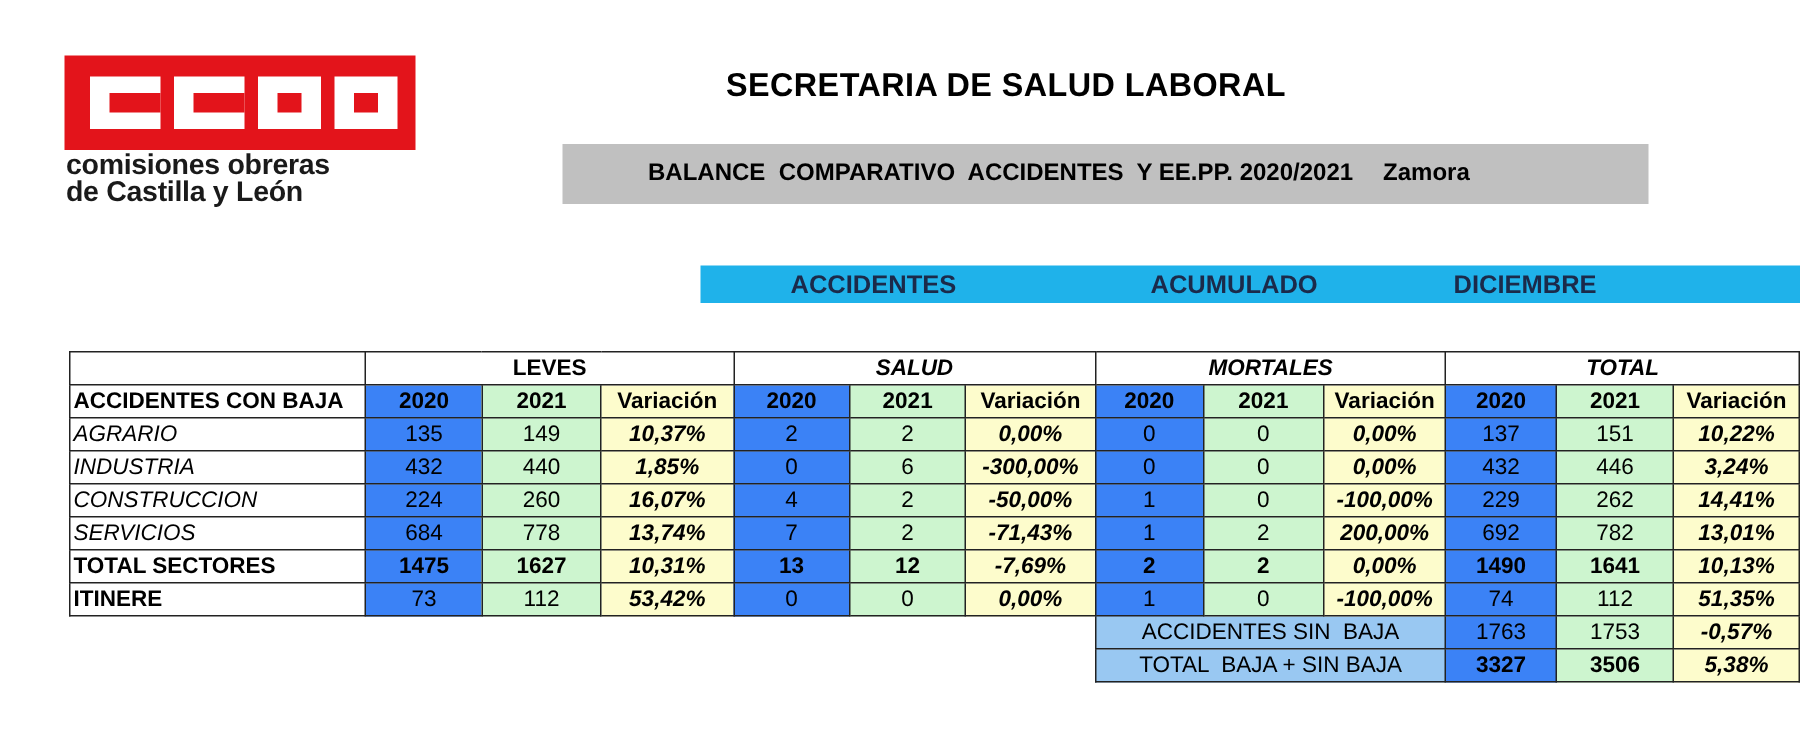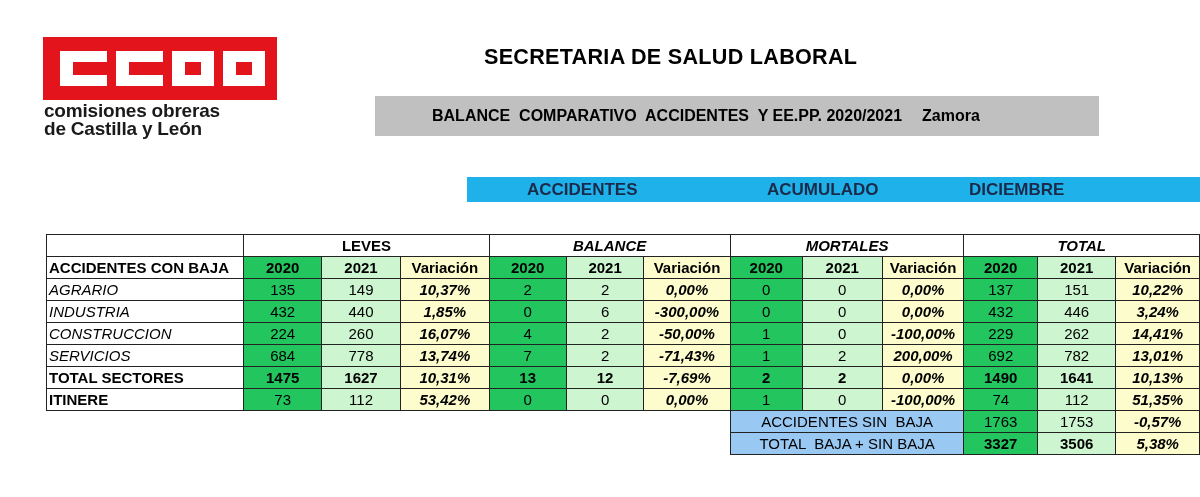--- a/index.html
+++ b/index.html
@@ -12,21 +12,21 @@
   .logo-text { position: absolute; left: 44px; font-weight: bold; font-size: 19px; line-height: 19px; color: #1a1a1a; letter-spacing: -0.2px; }
 
   .main-title { position: absolute; left: 484px; top: 44px; font-size: 22px; font-weight: bold; letter-spacing: 0.3px; transform: scaleX(0.98); transform-origin: left; }
   .subtitle-bar { position: absolute; left: 375px; top: 96px; width: 724px; height: 40px; background: #c0c0c0; display: flex; align-items: center; }
   .subtitle-bar span { font-size: 16px; font-weight: bold; }
   .blue-bar { position: absolute; left: 467px; top: 177px; width: 752px; height: 25px; background: #1fb2ea; padding-left: 20px; }
   .blue-bar span { position: absolute; top: 3px; font-size: 17px; font-weight: bold; color: #1b2a4a; }
 
   table.stats { position: absolute; left: 15px; top: 234px; border-collapse: collapse; table-layout: fixed; margin-left: 31px; }
   table.stats td { border: 1.5px solid #222; height: 22px; font-size: 15px; text-align: center; padding: 0 2px; white-space: nowrap; }
-  .c-o { background: #22c55e; }
+  .c-o { background: #3b82f6; }
   .c-g { background: #cdf5cf; }
   .c-y { background: #fdfccc; font-weight: bold; font-style: italic; }
   .hdr { background: #fff; font-weight: bold; font-size: 15.5px; }
   .it { font-style: italic; }
   .lbl { text-align: left !important; font-size: 16px; }
   .bold { font-weight: bold; }
   .nob { border: none !important; background: transparent; }
   .blue-lbl { background: #99c8f2; font-weight: normal; font-size: 15.5px; }
   .dbl { border: 3px double #222 !important; }
 </style>
@@ -74,21 +74,21 @@
       <col style="width:81px">
       <col style="width:82px">
     <col style="width:75px">
       <col style="width:80px">
       <col style="width:84px">
   </colgroup>
   <tbody>
       <tr>
     <td class="hdr"></td>
     <td class="hdr" colspan="3">LEVES</td>
-    <td class="hdr it" colspan="3">BALANCE</td>
+    <td class="hdr it" colspan="3">SALUD</td>
     <td class="hdr it" colspan="3">MORTALES</td>
     <td class="hdr it" colspan="3">TOTAL</td>
   </tr>
   <tr>
     <td class="lbl bold">ACCIDENTES CON BAJA</td>
     <td class="c-o bold">2020</td>
     <td class="c-g bold">2021</td>
     <td class="c-y bold" style="font-style:normal">Variación</td>
     <td class="c-o bold">2020</td>
     <td class="c-g bold">2021</td>

